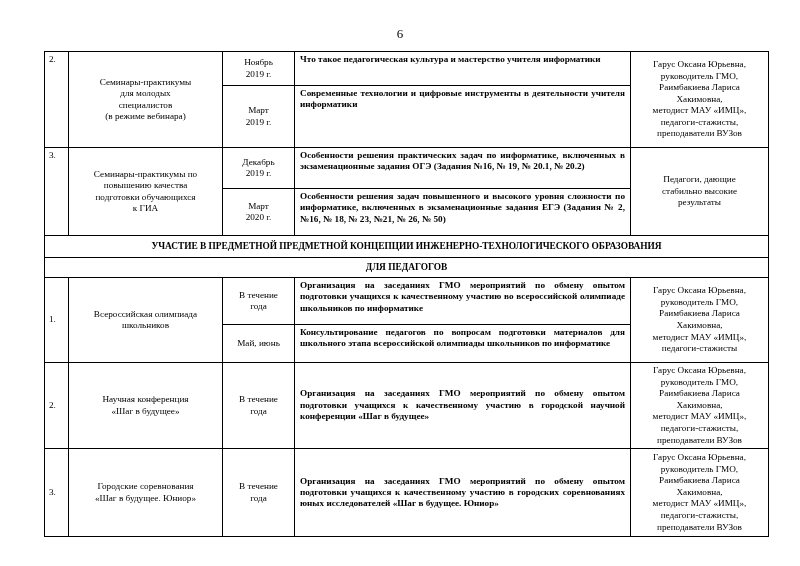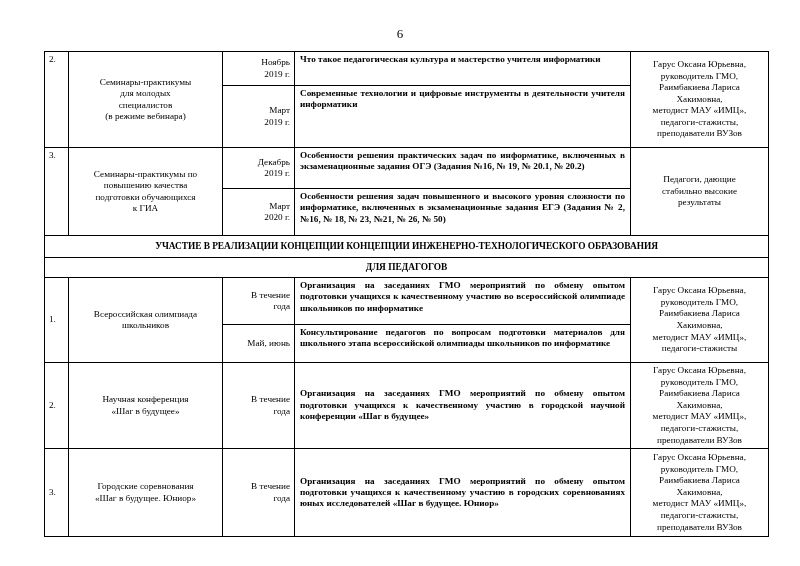--- a/index.html
+++ b/index.html
@@ -60,21 +60,21 @@
     padding-top: 2px;
   }
   td.num.mid {
     vertical-align: middle;
   }
   td.name {
     text-align: center;
     vertical-align: middle;
   }
   td.date {
-    text-align: right;
+    text-align: center;
     vertical-align: middle;
     margin-top: 10px;
   }
   td.content {
     text-align: justify;
     text-align-last: left;
     vertical-align: top;
     padding-left: 5px;
     padding-right: 5px;
     font-weight: bold;
@@ -140,21 +140,21 @@
         <td class="date">Декабрь<br>2019 г.</td>
         <td class="content">Особенности решения практических задач по информатике, включенных в экзаменационные задания ОГЭ (Задания №16, № 19, № 20.1, № 20.2)</td>
         <td class="who" rowspan="2">Педагоги, дающие<br>стабильно высокие<br>результаты</td>
       </tr>
       <tr style="height: 47px;">
         <td class="date">Март<br>2020 г.</td>
         <td class="content">Особенности решения задач повышенного и высокого уровня сложности по информатике, включенных в экзаменационные задания ЕГЭ (Задания № 2, №16, № 18, № 23, №21, № 26, № 50)</td>
       </tr>
 
       <tr style="height: 22px;">
-        <td class="section" colspan="5">УЧАСТИЕ В РЕАЛИЗАЦИИ КОНЦЕПЦИИ КОНЦЕПЦИИ ИНЖЕНЕРНО-ТЕХНОЛОГИЧЕСКОГО ОБРАЗОВАНИЯ</td>
+        <td class="section" colspan="5">УЧАСТИЕ В ПРЕДМЕТНОЙ ПРЕДМЕТНОЙ КОНЦЕПЦИИ ИНЖЕНЕРНО-ТЕХНОЛОГИЧЕСКОГО ОБРАЗОВАНИЯ</td>
       </tr>
 
       <tr style="height: 20px; margin-top: 36px;">
         <td class="subsection" colspan="5">ДЛЯ ПЕДАГОГОВ</td>
       </tr>
 
       <tr style="height: 47px;">
         <td class="num mid" rowspan="2">1.</td>
         <td class="name" rowspan="2">Всероссийская олимпиада<br>школьников</td>
         <td class="date">В течение<br>года</td>

